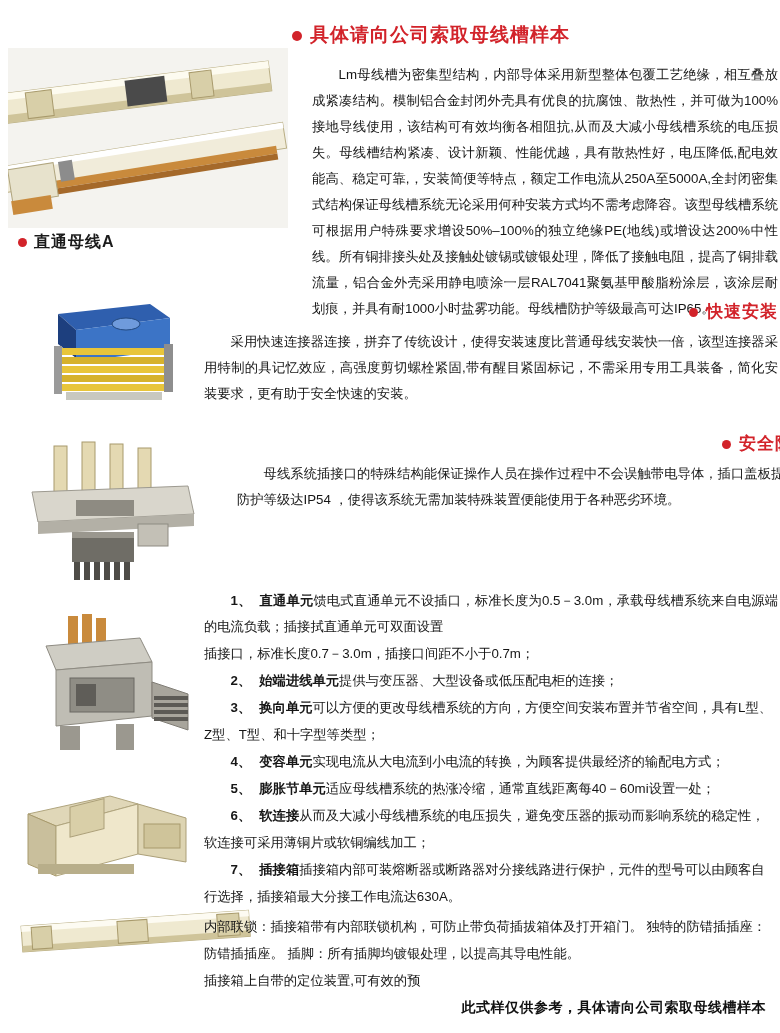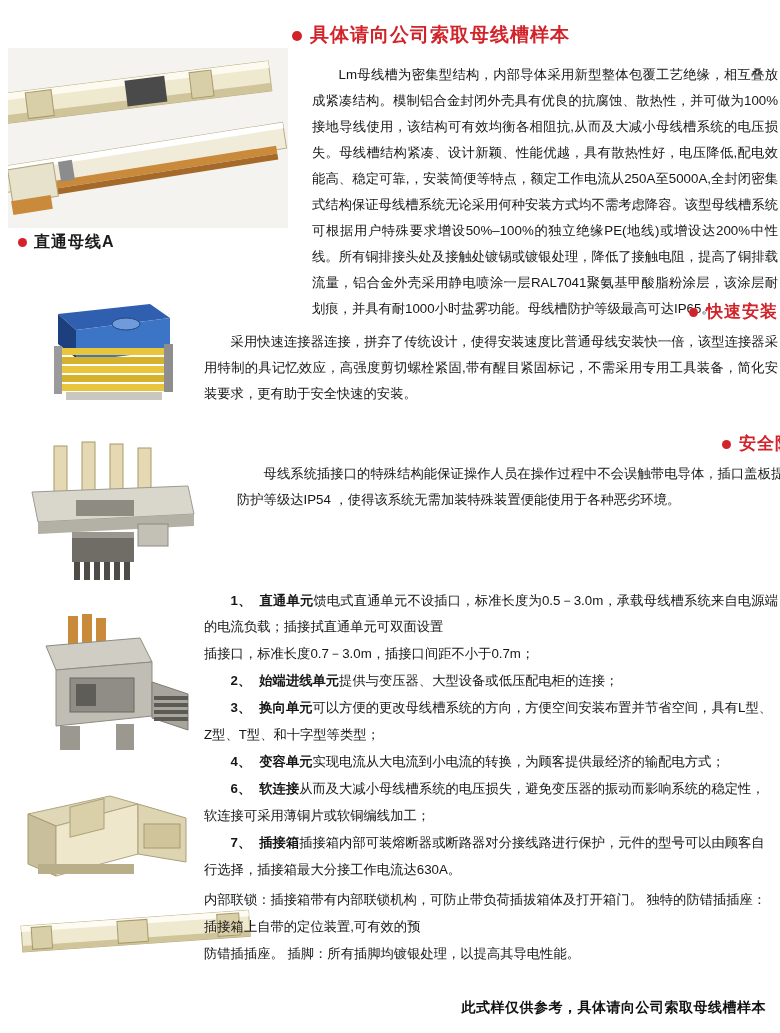--- a/index.html
+++ b/index.html
@@ -338,32 +338,35 @@
       <p class="para item">
         <span style="display:inline-block;width:2em"></span><span class="num">3、</span><span class="kw">换向单元</span><span>可以方便的更改母线槽系统的方向，方便空间安装布置并节省空间，具有L型、</span>
       </p>
       <p class="para item">
         <span>Z型、T型、和十字型等类型；</span>
       </p>
       <p class="para item">
         <span style="display:inline-block;width:2em"></span><span class="num">4、</span><span class="kw">变容单元</span><span>实现电流从大电流到小电流的转换，为顾客提供最经济的输配电方式；</span>
       </p>
       <p class="para item">
+        <span style="display:inline-block;width:2em"></span><span class="num">5、</span><span class="kw">膨胀节单元</span><span>适应母线槽系统的热涨冷缩，通常直线距离每40－60mi设置一处；</span>
+      </p>
+      <p class="para item">
         <span style="display:inline-block;width:2em"></span><span class="num">6、</span><span class="kw">软连接</span><span>从而及大减小母线槽系统的电压损失，避免变压器的振动而影响系统的稳定性，</span>
       </p>
       <p class="para item">
         <span>软连接可采用薄铜片或软铜编线加工；</span>
       </p>
       <p class="para item">
         <span style="display:inline-block;width:2em"></span><span class="num">7、</span><span class="kw">插接箱</span><span>插接箱内部可装熔断器或断路器对分接线路进行保护，元件的型号可以由顾客自</span>
       </p>
       <p class="para item">
         <span>行选择，插接箱最大分接工作电流达630A。</span>
       </p>
 
       <p class="para item" style="margin-top:4px">内部联锁：插接箱带有内部联锁机构，可防止带负荷插拔箱体及打开箱门。  独特的防错插插座：</p>
+      <p class="para item">防错插插座。  插脚：所有插脚均镀银处理，以提高其导电性能。</p>
       <p class="para item">插接箱上自带的定位装置,可有效的预</p>
-      <p class="para item">防错插插座。  插脚：所有插脚均镀银处理，以提高其导电性能。</p>
     </div>
   </div>
 
   <div class="footer">此式样仅供参考，具体请向公司索取母线槽样本</div>
 </div>
 
 </body></html>

